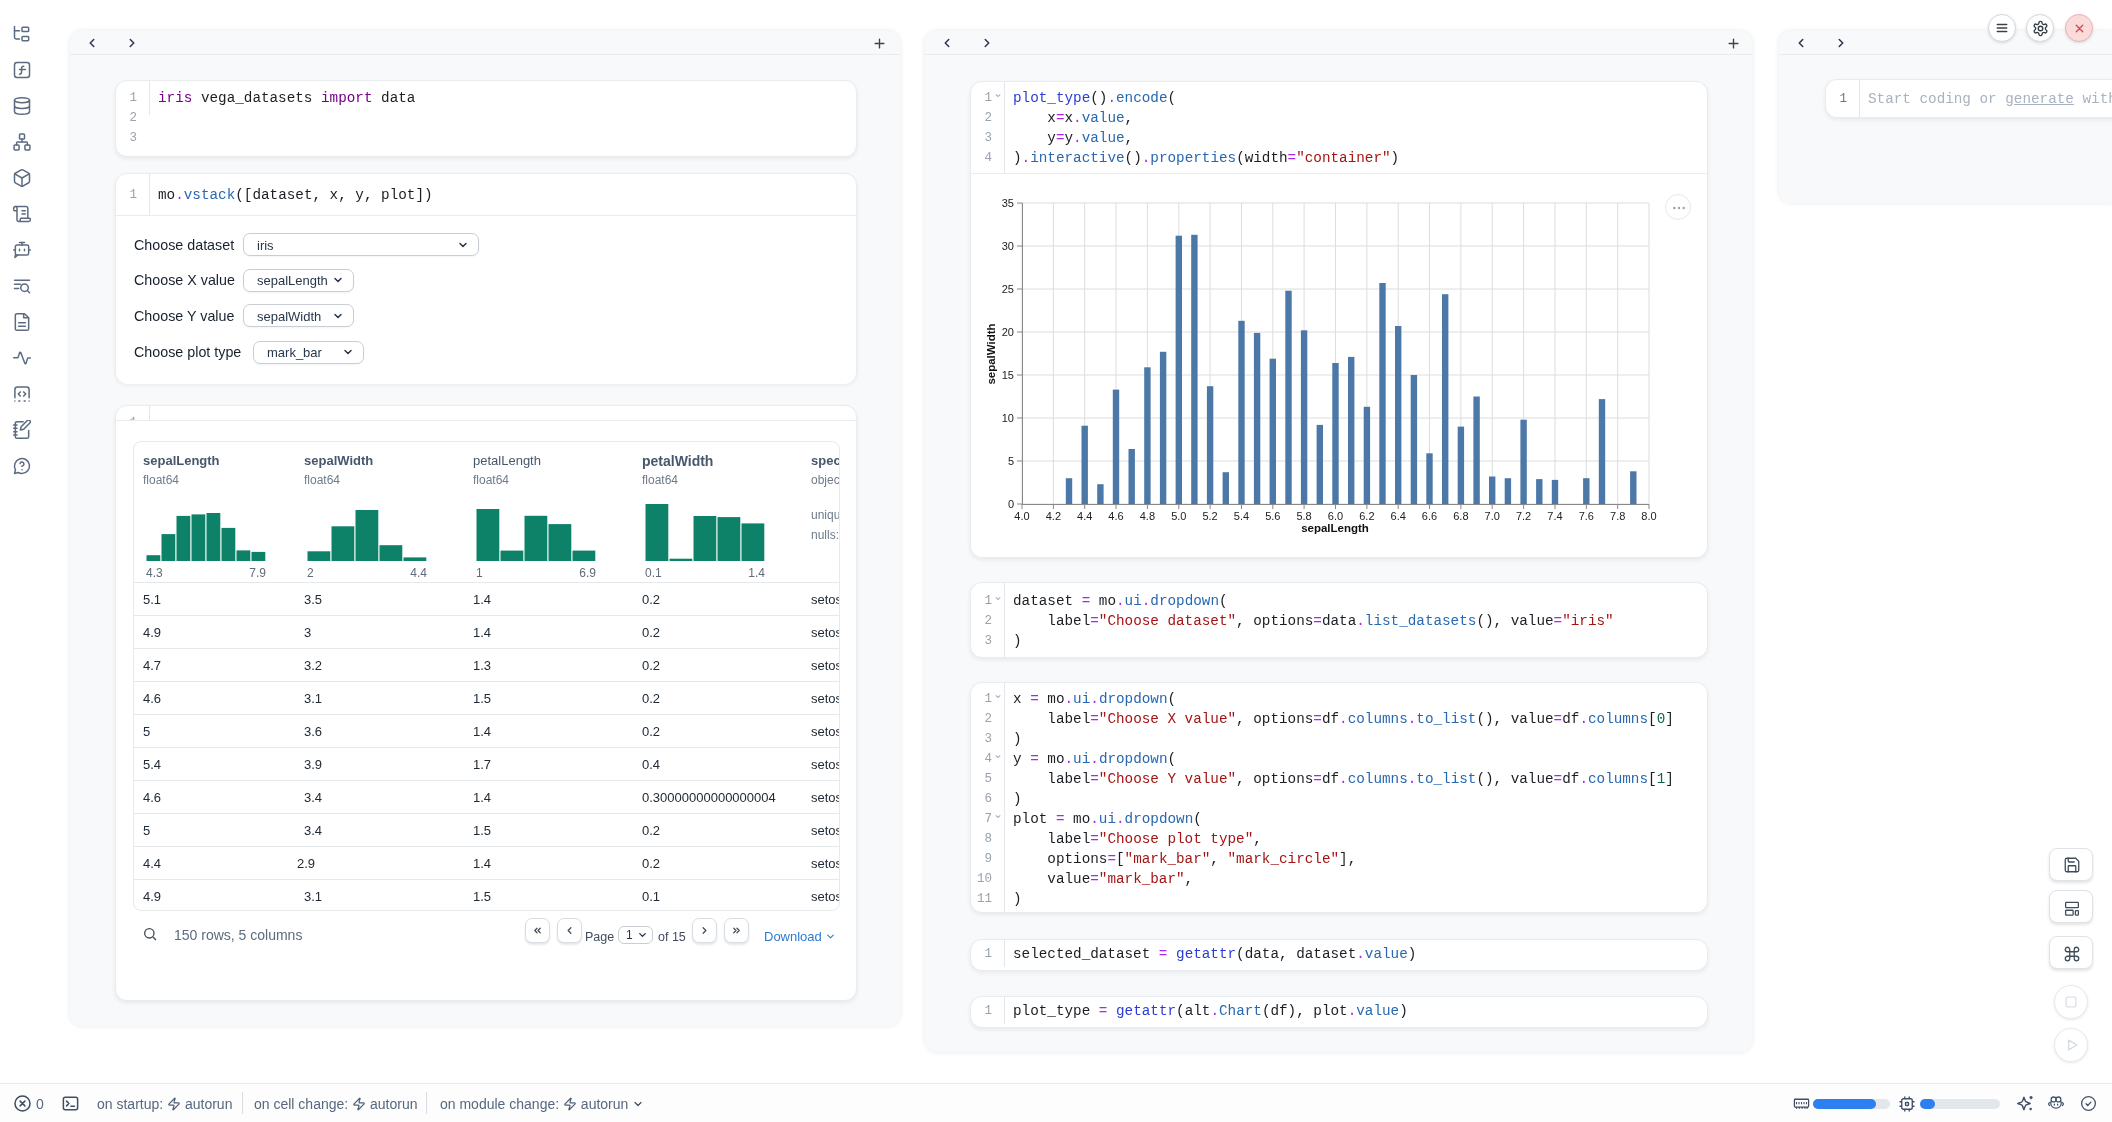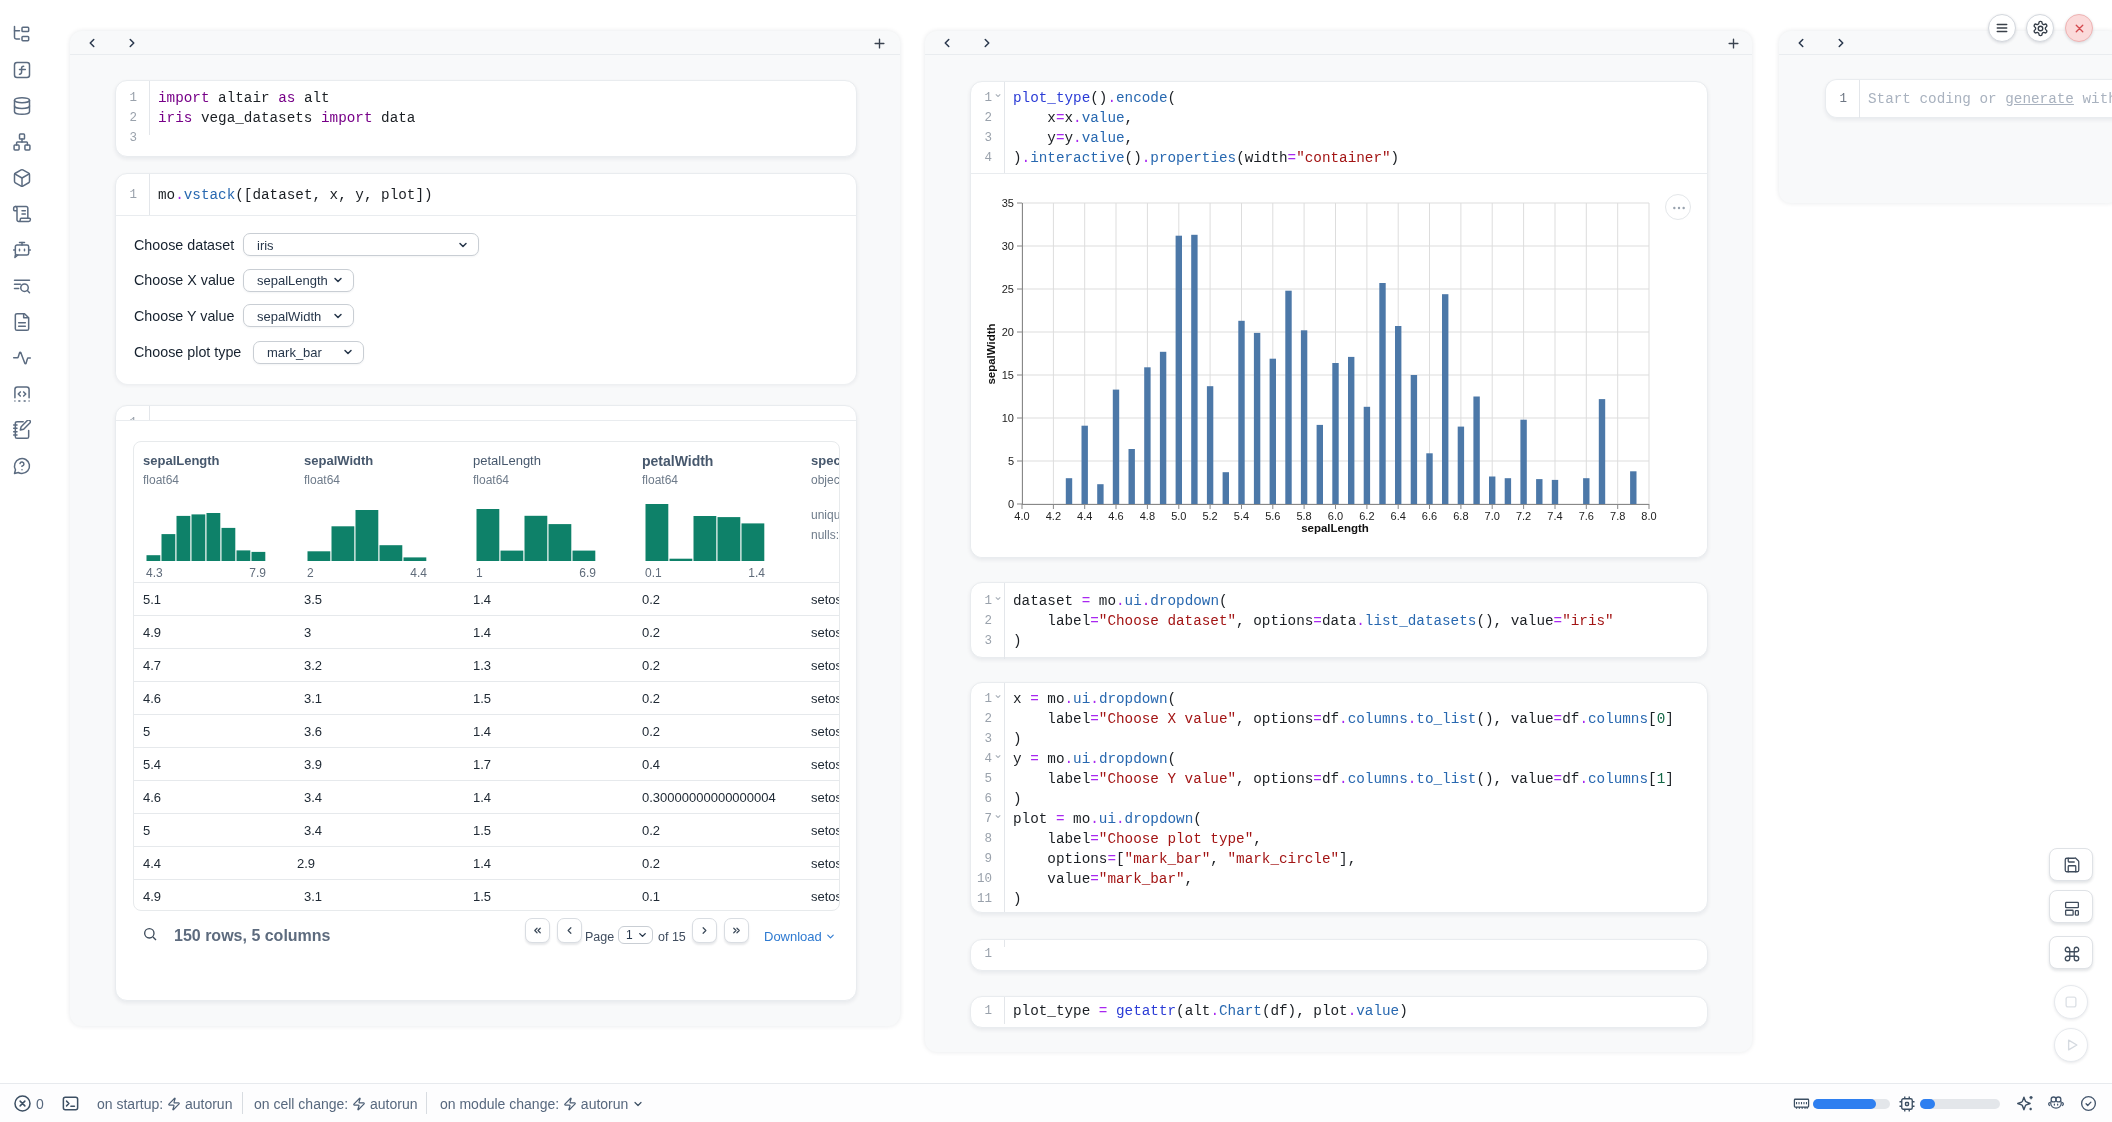--- a/index.html
+++ b/index.html
@@ -109,21 +109,21 @@
         <path d="M12 5v14M5 12h14"></path>
       </svg>
   </div>
   <div class="cell" style="left:45px; top:49px; width:742px; height:77px;">
     <div class="code" style="padding:7px 0 7px 42px;">
         <div class="gut" style="padding-top:7px;">
           <i>1</i>
           <i>2</i>
           <i>3</i>
         </div>
-      <div class="src"><div><span class="k">import</span> altair <span class="k">as</span> alt</div><div><span class="k">iris</span> vega_datasets <span class="k">import</span> data</div></div>
+      <div class="src"><div><span class="k">iris</span> vega_datasets <span class="k">import</span> data</div></div>
     </div>
   </div>
   <div class="cell" style="left:45px; top:142px; width:742px; height:210px;">
     <div class="code" style="padding:10.5px 0 10.5px 42px;">
         <div class="gut" style="padding-top:10.5px;">
           <i>1</i>
         </div>
       <div class="src"><div>mo<span class="o">.</span><span class="f">vstack</span>([dataset, x, y, plot])</div></div>
     </div>
     <div class="out" style="height:169px;">
@@ -282,21 +282,21 @@
             <span style="position:absolute;left:170px;top:50%;transform:translateY(-50%);font-size:13px;color:#212b36;white-space:nowrap;">3.1</span>
             <span style="position:absolute;left:339px;top:50%;transform:translateY(-50%);font-size:13px;color:#212b36;white-space:nowrap;">1.5</span>
             <span style="position:absolute;left:508px;top:50%;transform:translateY(-50%);font-size:13px;color:#212b36;white-space:nowrap;">0.1</span>
             <span style="position:absolute;left:677px;top:50%;transform:translateY(-50%);font-size:13px;color:#212b36;white-space:nowrap;">setosa</span>
           </div>
         </div>
         <svg style="position:absolute;left:26px;top:505px;" width="16" height="16" viewBox="0 0 24 24" fill="none" stroke="#3c4a5a" stroke-width="2">
           <circle cx="11" cy="11" r="7"></circle>
           <path d="M21 21l-4.5-4.5"></path>
         </svg>
-        <div style="position:absolute;left:58px;top:506px;font-size:16px;color:#5d6b7e;font-weight:bold;">150 rows, 5 columns</div>
+        <div style="position:absolute;left:58px;top:506px;font-size:14px;color:#5d6b7e;">150 rows, 5 columns</div>
         <div style="position:absolute;left:409px;top:497px;width:25px;height:25px;background:#fff;border:1px solid #d9dde2;border-radius:7px;box-shadow:0 2px 2px rgba(20,30,50,.10);color:#3c4a5a;font-size:13px;text-align:center;line-height:23px;font-weight:bold;"><svg width="11" height="11" viewBox="0 0 24 24" fill="none" stroke="#3c4a5a" stroke-width="2.6" stroke-linecap="round" stroke-linejoin="round" style="vertical-align:-1px">
             <path d="M11 17l-5-5 5-5M18 17l-5-5 5-5"></path>
           </svg></div>
         <div style="position:absolute;left:441px;top:497px;width:25px;height:25px;background:#fff;border:1px solid #d9dde2;border-radius:7px;box-shadow:0 2px 2px rgba(20,30,50,.10);color:#3c4a5a;font-size:13px;text-align:center;line-height:23px;font-weight:bold;"><svg width="11" height="11" viewBox="0 0 24 24" fill="none" stroke="#3c4a5a" stroke-width="2.6" stroke-linecap="round" stroke-linejoin="round" style="vertical-align:-1px">
             <path d="M15 18l-6-6 6-6"></path>
           </svg></div>
         <div style="position:absolute;left:469px;top:509px;font-size:12.5px;color:#3f4c5e;">Page</div>
         <div style="position:absolute;left:502px;top:505px;width:35px;height:18px;background:#fff;border:1px solid #c9ced4;border-radius:6px;font-size:12px;color:#27374b;">
           <span style="position:absolute;left:7px;top:50%;transform:translateY(-50%)">1</span>
           <svg style="position:absolute;right:4px;top:50%;transform:translateY(-50%)" width="11" height="11" viewBox="0 0 24 24" fill="none" stroke="#27374b" stroke-width="3" stroke-linecap="round" stroke-linejoin="round">
@@ -503,20 +503,21 @@
           <i>11</i>
         </div>
       <div class="src"><div>x <span class="o">=</span> mo<span class="o">.</span><span class="f">ui</span><span class="o">.</span><span class="f">dropdown</span>(</div><div>    label<span class="o">=</span><span class="s">"Choose X value"</span>, options<span class="o">=</span>df<span class="o">.</span><span class="f">columns</span><span class="o">.</span><span class="f">to_list</span>(), value<span class="o">=</span>df<span class="o">.</span><span class="f">columns</span>[<span class="n">0</span>]</div><div>)</div><div>y <span class="o">=</span> mo<span class="o">.</span><span class="f">ui</span><span class="o">.</span><span class="f">dropdown</span>(</div><div>    label<span class="o">=</span><span class="s">"Choose Y value"</span>, options<span class="o">=</span>df<span class="o">.</span><span class="f">columns</span><span class="o">.</span><span class="f">to_list</span>(), value<span class="o">=</span>df<span class="o">.</span><span class="f">columns</span>[<span class="n">1</span>]</div><div>)</div><div>plot <span class="o">=</span> mo<span class="o">.</span><span class="f">ui</span><span class="o">.</span><span class="f">dropdown</span>(</div><div>    label<span class="o">=</span><span class="s">"Choose plot type"</span>,</div><div>    options<span class="o">=</span>[<span class="s">"mark_bar"</span>, <span class="s">"mark_circle"</span>],</div><div>    value<span class="o">=</span><span class="s">"mark_bar"</span>,</div><div>)</div></div>
     </div>
   </div>
   <div class="cell" style="left:45px; top:908px; width:738px; height:32px;">
     <div class="code" style="padding:3.5px 0 3.5px 42px;">
         <div class="gut" style="padding-top:3.5px;">
           <i>1</i>
         </div>
+      <div class="src"><div>selected_dataset <span class="o">=</span> <span class="fn">getattr</span>(data, dataset<span class="o">.</span><span class="f">value</span>)</div></div>
     </div>
   </div>
   <div class="cell" style="left:45px; top:965px; width:738px; height:32px;">
     <div class="code" style="padding:3.5px 0 3.5px 42px;">
         <div class="gut" style="padding-top:3.5px;">
           <i>1</i>
         </div>
       <div class="src"><div>plot_type <span class="o">=</span> <span class="fn">getattr</span>(alt<span class="o">.</span><span class="f">Chart</span>(df), plot<span class="o">.</span><span class="f">value</span>)</div></div>
     </div>
   </div>

